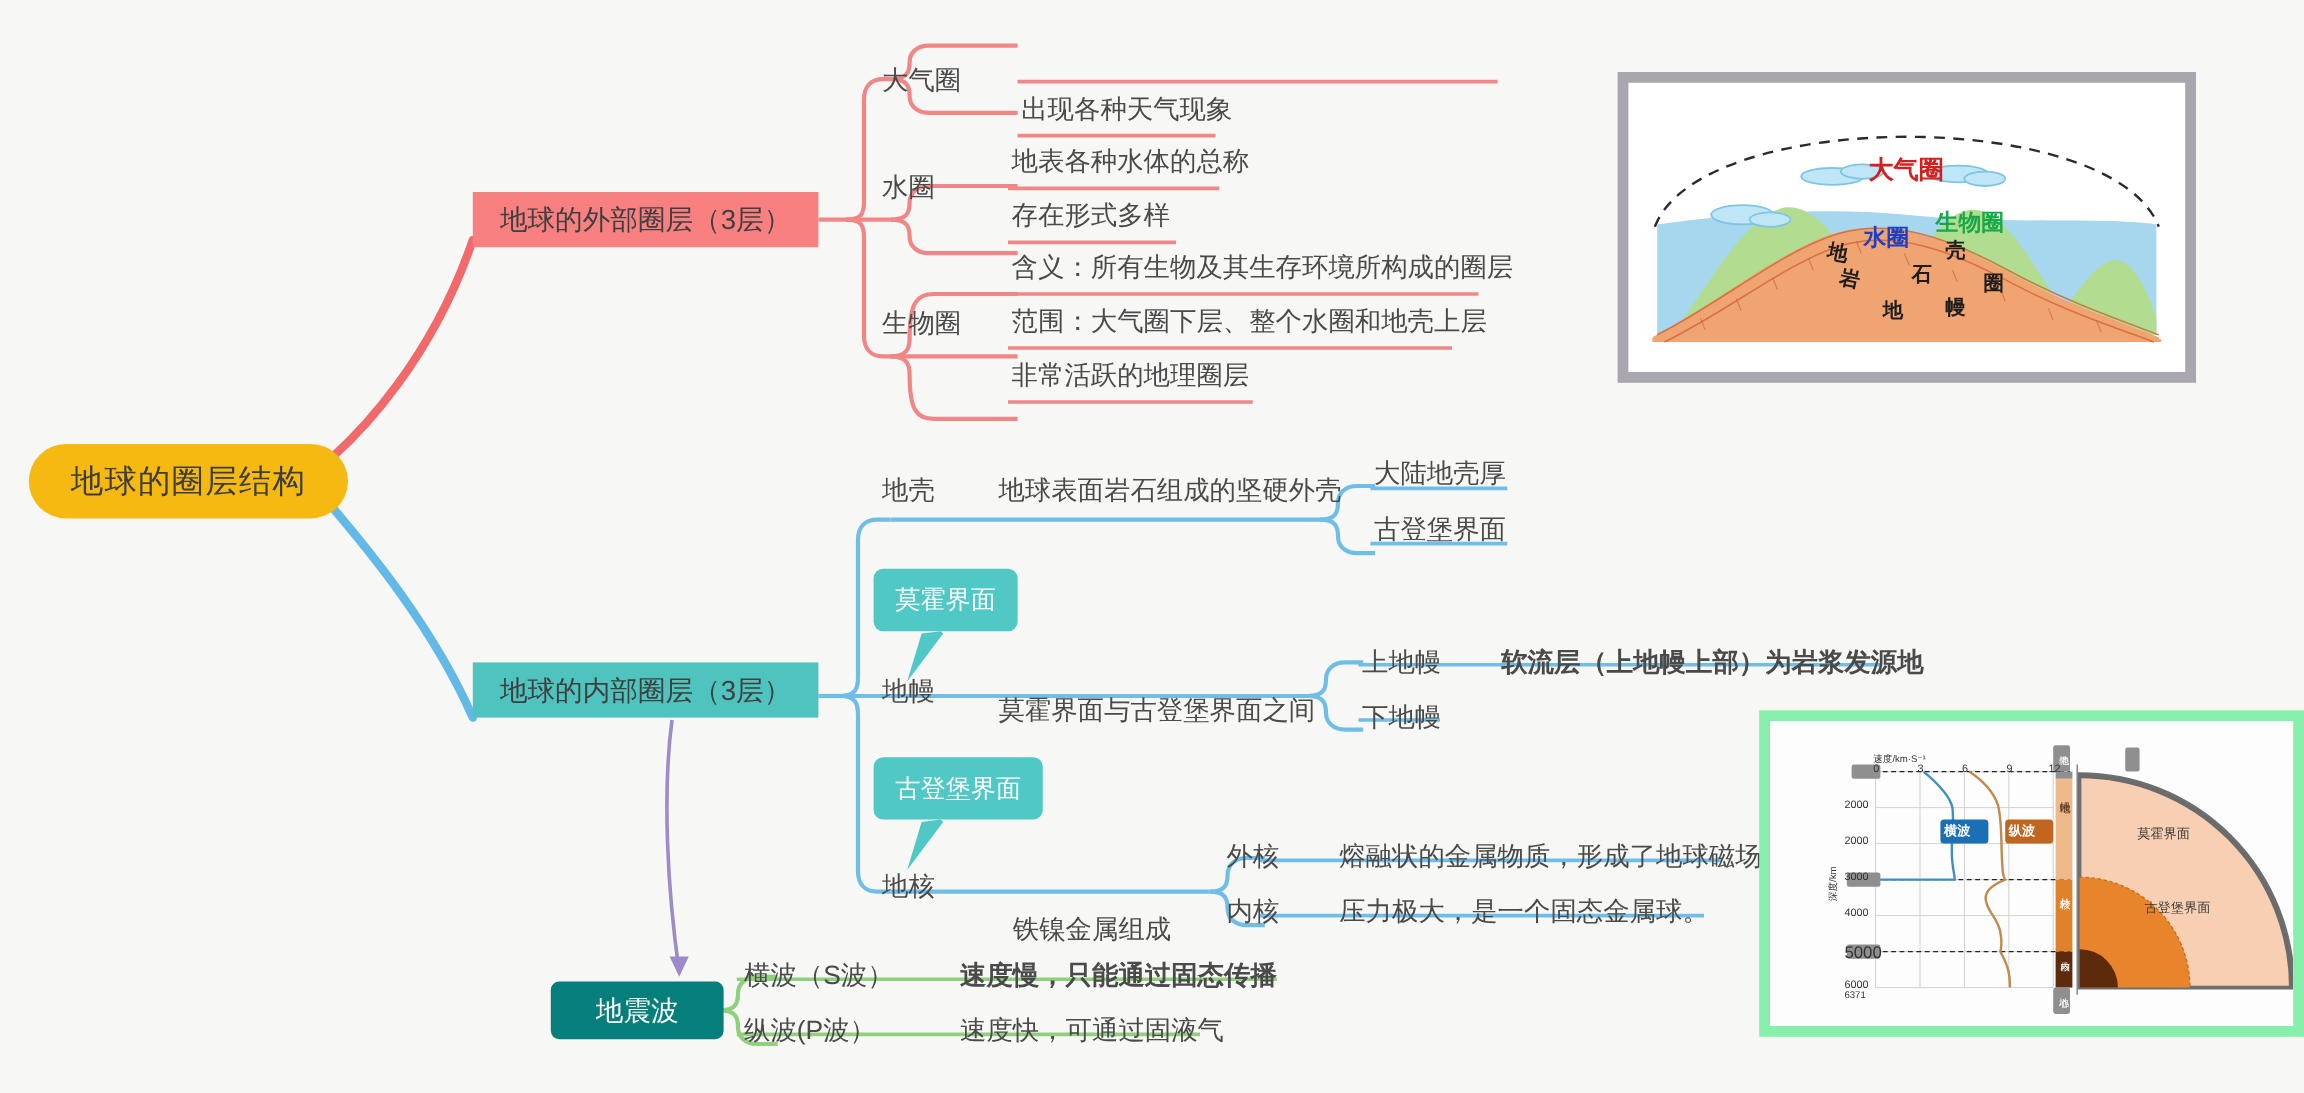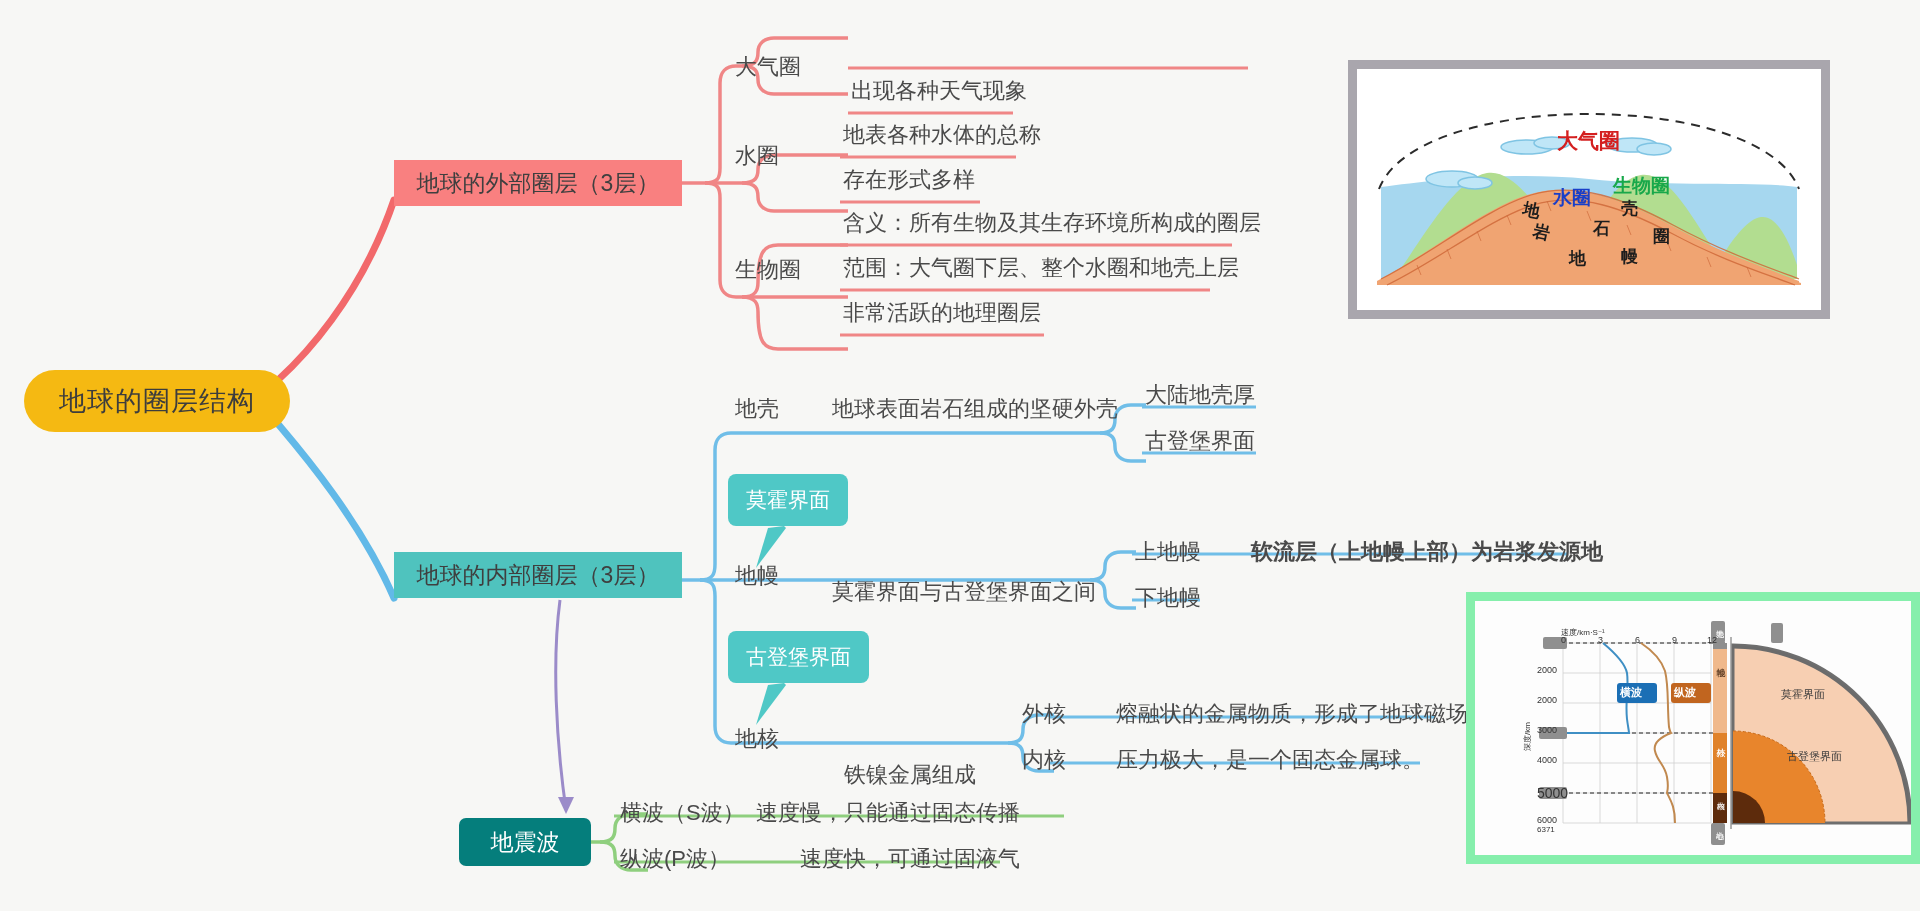--- a/index.html
+++ b/index.html
@@ -27,21 +27,21 @@
   
   .l1{
     height:46px;display:flex;align-items:center;justify-content:center;
     font-size:23px;color:#3f3f3f;padding:0 14px;
   }
   .l1.outer{left:394px;top:160px;width:288px;background:#F98080;}
   .l1.inner{left:394px;top:552px;width:288px;background:#4FC3BE;}
 
   
   .seis{
-    left:459px;top:818px;width:132px;height:48px;
+    left:459px;top:818px;width:144px;height:48px;
     background:#057E7C;border-radius:7px;color:#ffffff;font-size:23px;
     display:flex;align-items:center;justify-content:center;
   }
 
   
   .t{
     position:absolute;font-size:22px;color:#4a4a4a;white-space:nowrap;
     line-height:1;
   }
 
@@ -170,21 +170,21 @@
   </svg>
 
   <div class="t" style="left:735px;top:728px;">地核</div>
   <div class="t" style="left:832px;top:764px;margin-left:12px;">铁镍金属组成</div>
   <div class="t" style="left:1022px;top:703px;">外核</div>
   <div class="t" style="left:1022px;top:749px;">内核</div>
   <div class="t" style="left:1116px;top:703px;">熔融状的金属物质，形成了地球磁场</div>
   <div class="t" style="left:1116px;top:749px;">压力极大，是一个固态金属球。</div>
 
   <div class="t" style="left:620px;top:802px;">横波（S波）</div>
-  <div class="t" style="left:756px;top:802px;">速度慢，只能通过固态传播</div>
+  <div class="t" style="left:800px;top:802px;font-weight:bold;">速度慢，只能通过固态传播</div>
   <div class="t" style="left:620px;top:848px;">纵波(P波）</div>
   <div class="t" style="left:800px;top:848px;">速度快，可通过固液气</div>
 
   <div class="frame grey" style="left:1348px;top:60px;width:482px;height:259px;">
     <div class="inner-white">
       <svg viewBox="0 0 464 241" width="100%" height="100%">
 
         <path d="M22,120 C60,20 404,20 442,120" stroke="#2b2b2b" stroke-width="2" fill="none" stroke-dasharray="9 7"></path>
 
         <path d="M24,210 L24,118 C70,112 150,102 232,110 C310,118 400,112 440,118 L440,210 Z" fill="#a6d7ef"></path>

